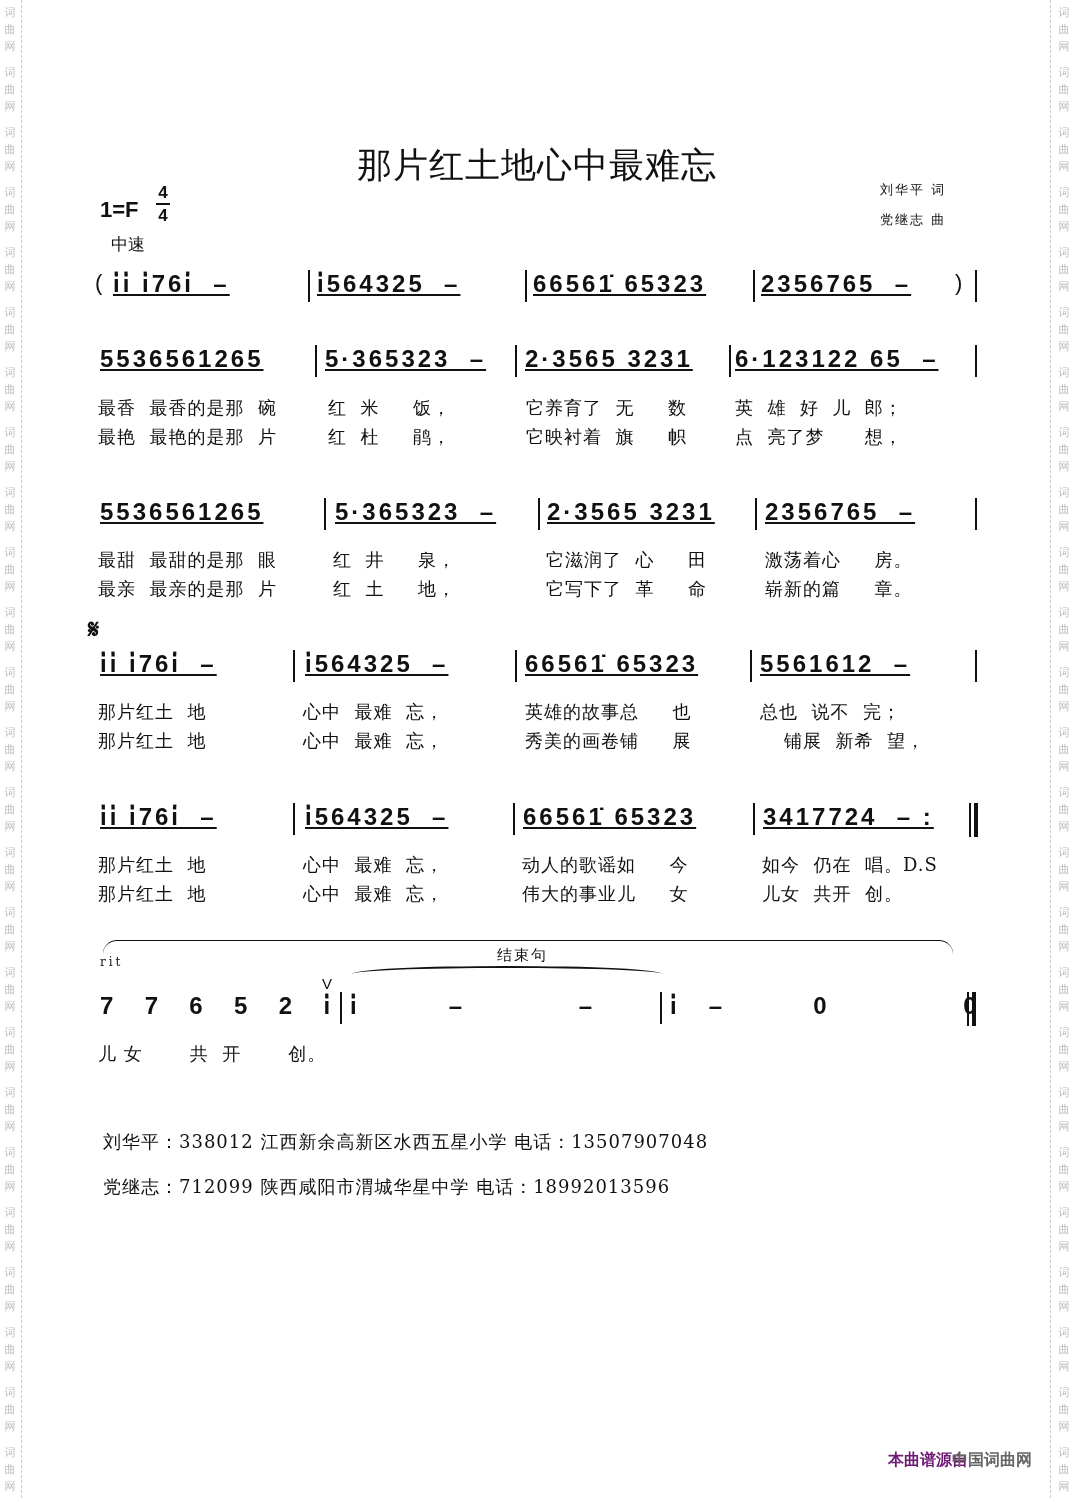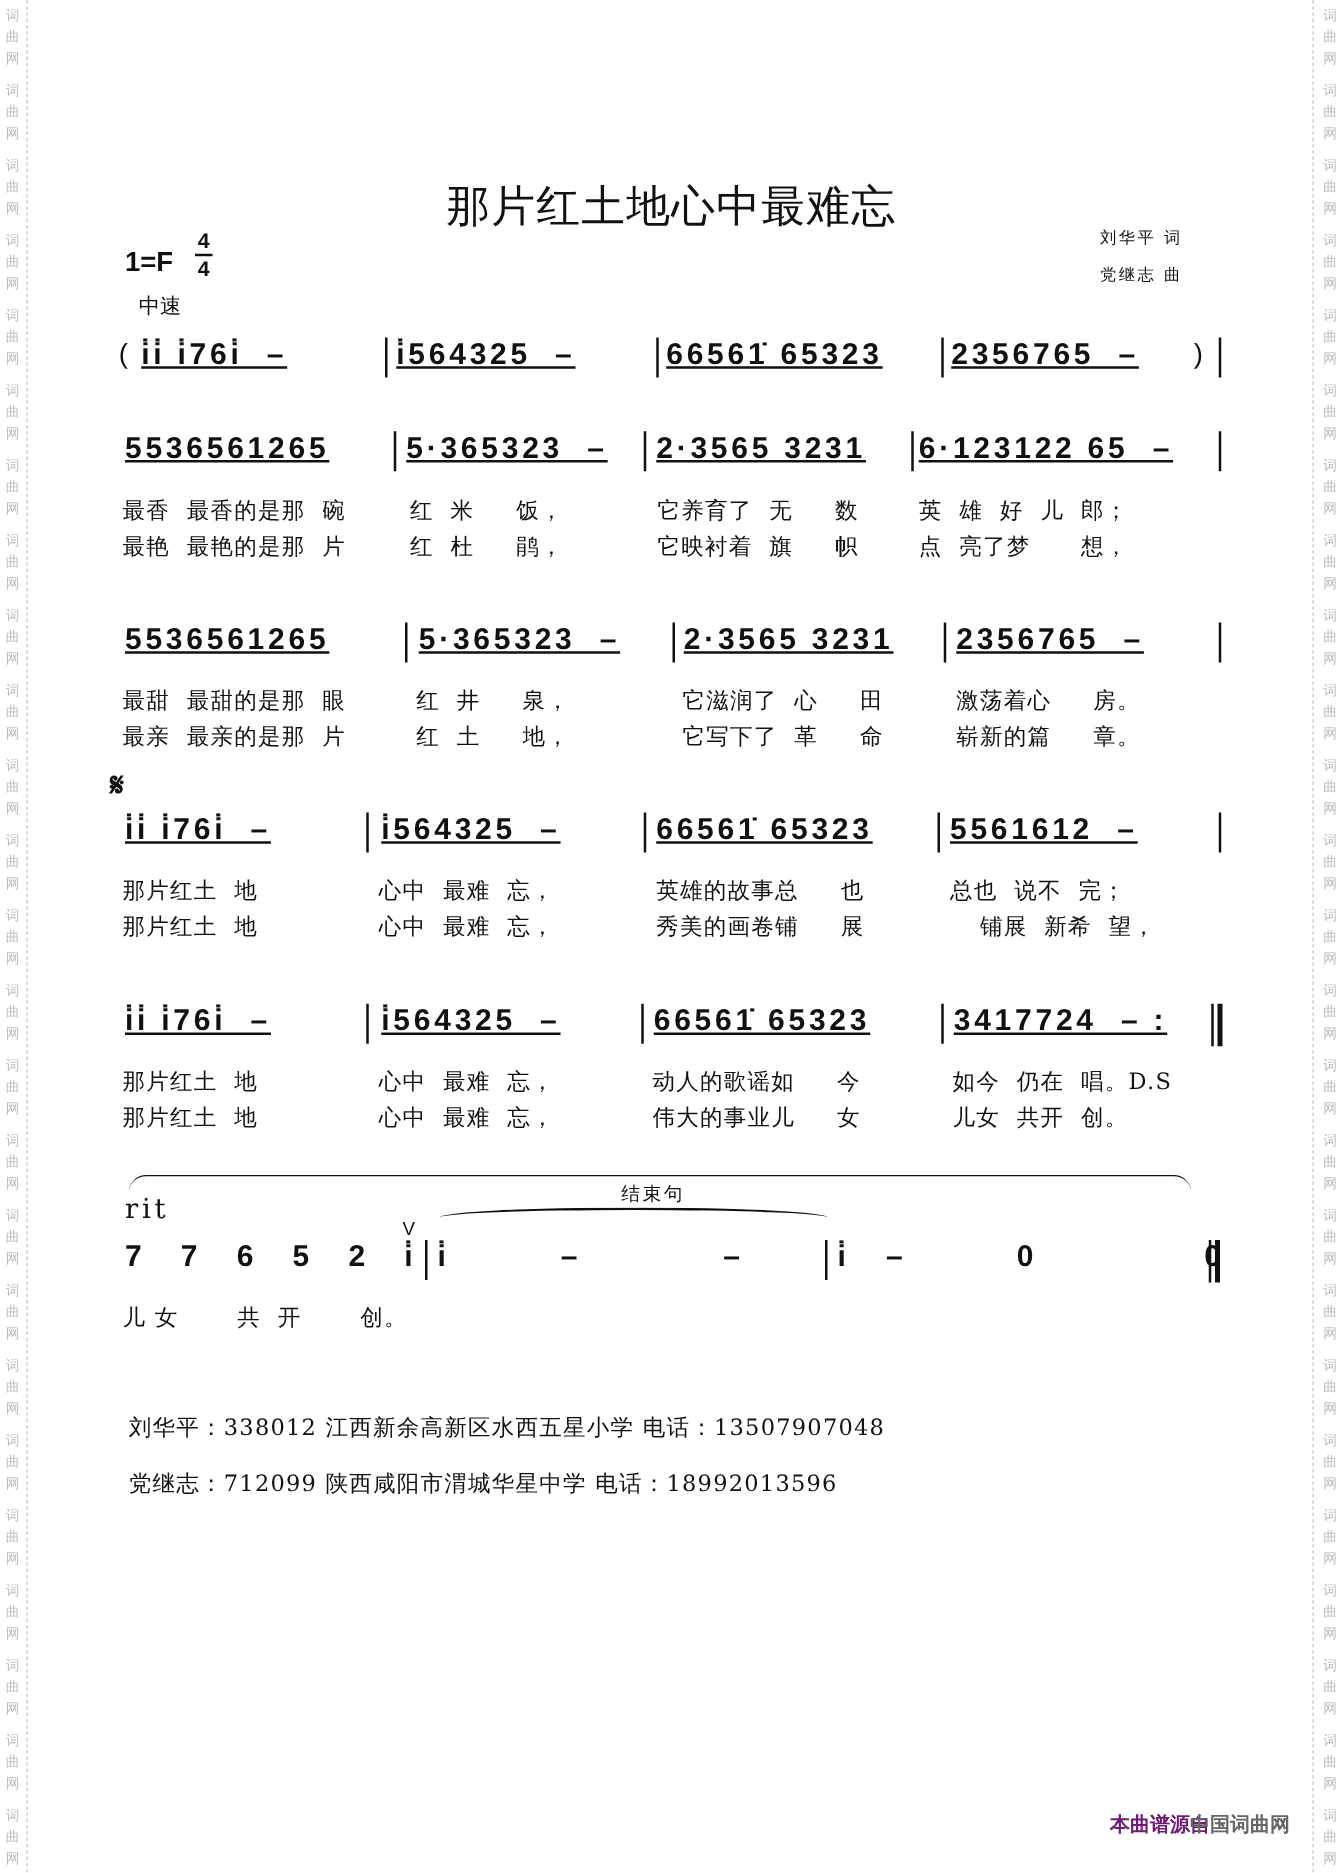--- a/index.html
+++ b/index.html
@@ -283,21 +283,21 @@
 <div class="lyric" style="left:98px;top:853px">那片红土  地</div>
 <div class="lyric" style="left:303px;top:853px">心中  最难  忘，</div>
 <div class="lyric" style="left:522px;top:853px">动人的歌谣如     今</div>
 <div class="lyric" style="left:762px;top:853px">如今  仍在  唱。D.S</div>
 <div class="lyric" style="left:98px;top:882px">那片红土  地</div>
 <div class="lyric" style="left:303px;top:882px">心中  最难  忘，</div>
 <div class="lyric" style="left:522px;top:882px">伟大的事业儿     女</div>
 <div class="lyric" style="left:762px;top:882px">儿女  共开  创。</div>
 
 <div class="bracket"></div>
-<div class="small" style="left:100px;top:955px;letter-spacing:3px;font-size:22px">rit</div>
+<div class="small" style="left:100px;top:955px;letter-spacing:3px;font-size:12px">rit</div>
 <div class="small" style="left:497px;top:946px;letter-spacing:2px">结束句</div>
 <div class="endslur"></div>
 <div class="small" style="left:322px;top:975px;font-family:'Liberation Sans',sans-serif">V</div>
 <div class="row" style="top:992px">
   <span class="notes" style="left:5px;letter-spacing:6px">7  7  6  5  2  i̇</span>
   <div class="bar" style="left:245px;top:0"></div>
   <span class="notes" style="left:255px;letter-spacing:18px">i̇   –    –    –</span>
   <div class="bar" style="left:565px;top:0"></div>
   <span class="notes" style="left:575px;letter-spacing:22px">i̇    0    0    0</span>
   <div class="dbar" style="left:872px;top:0"></div>

